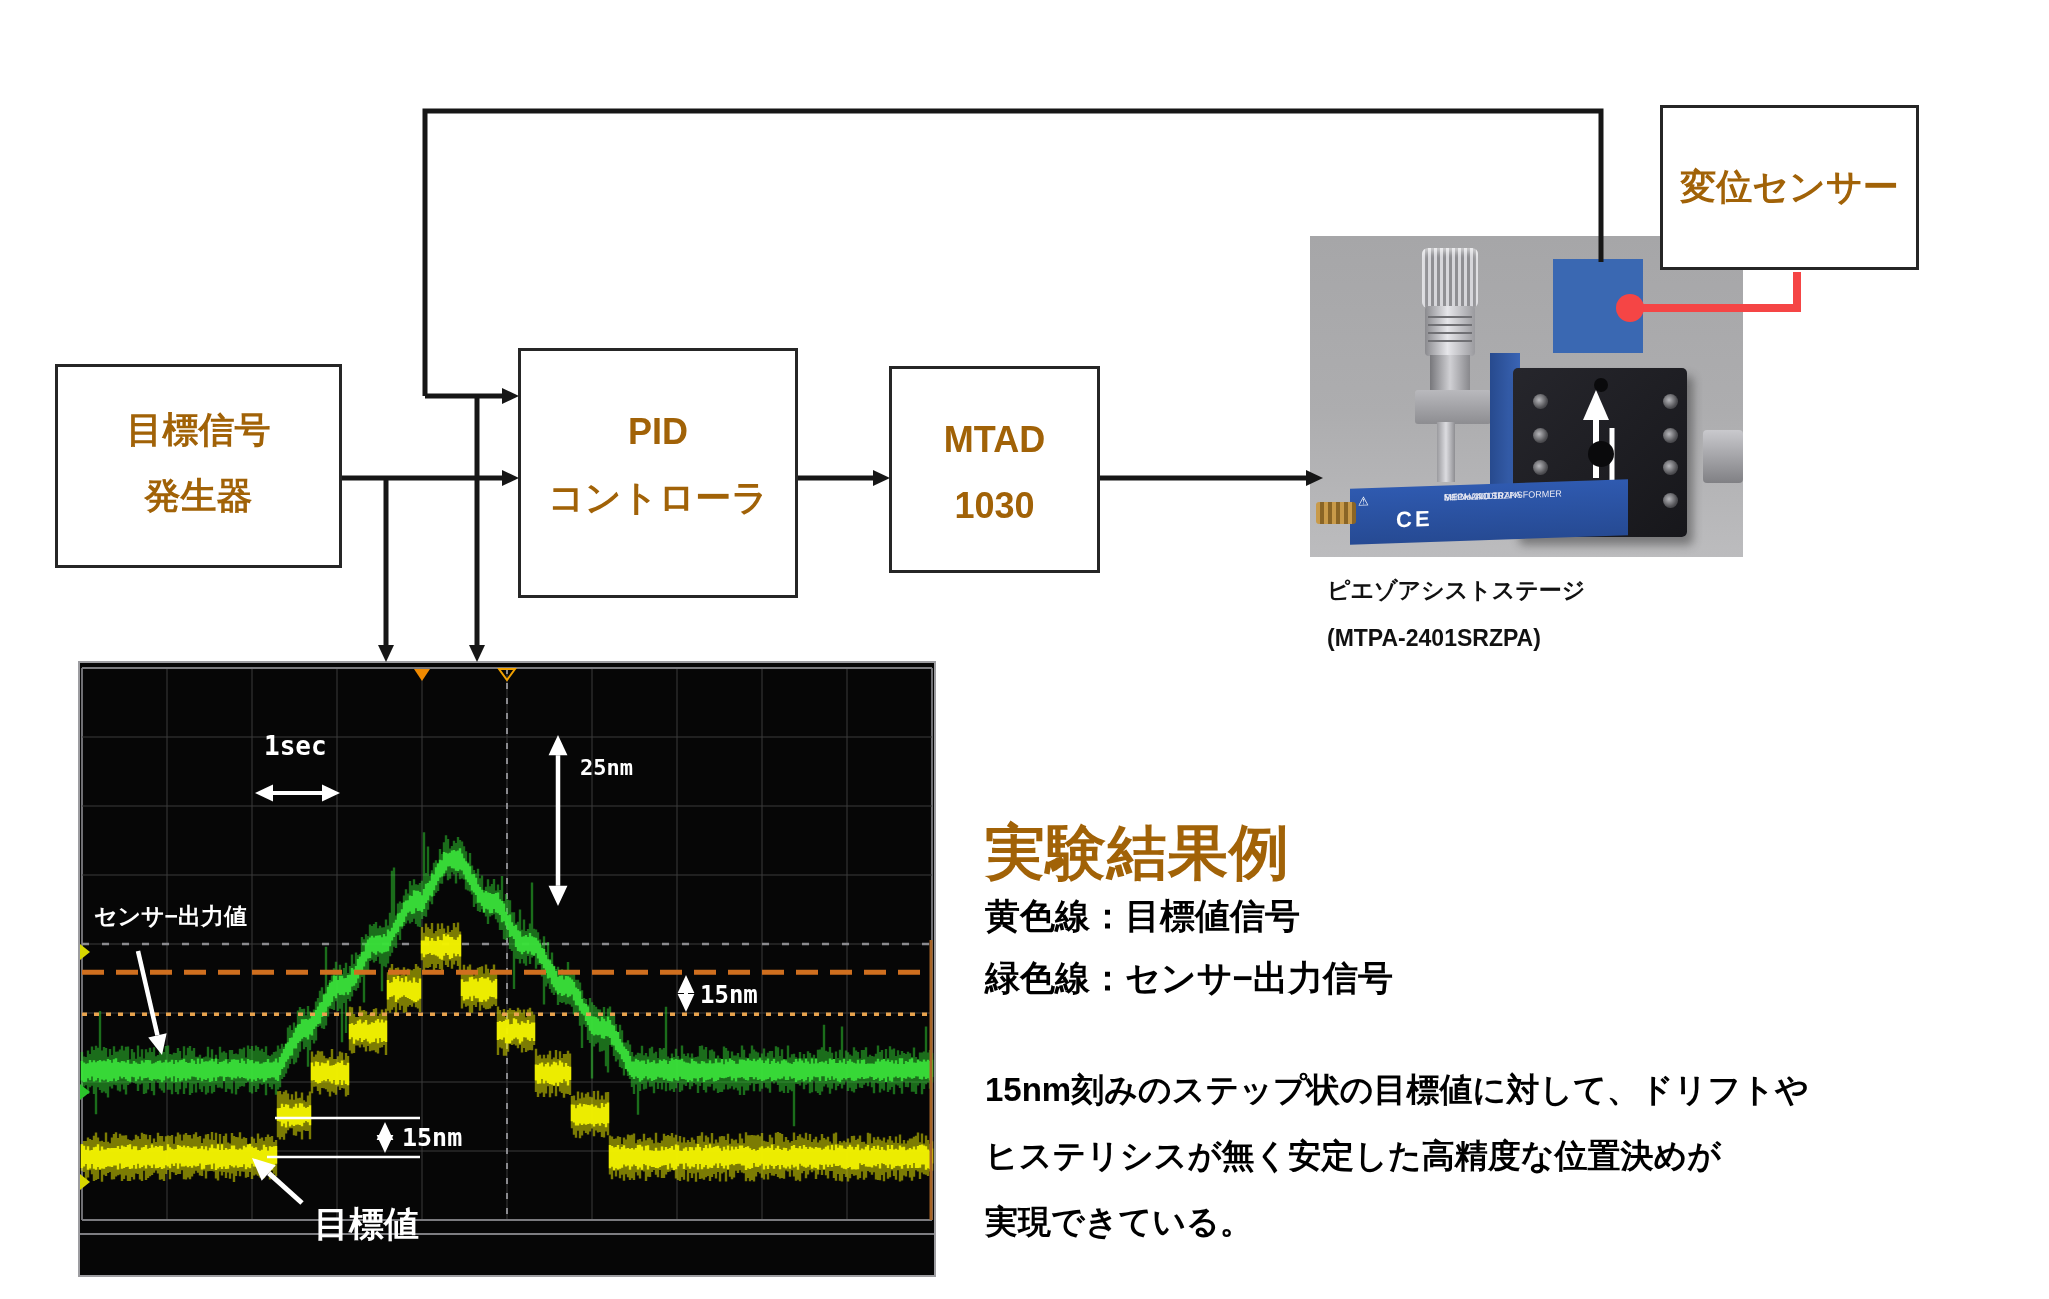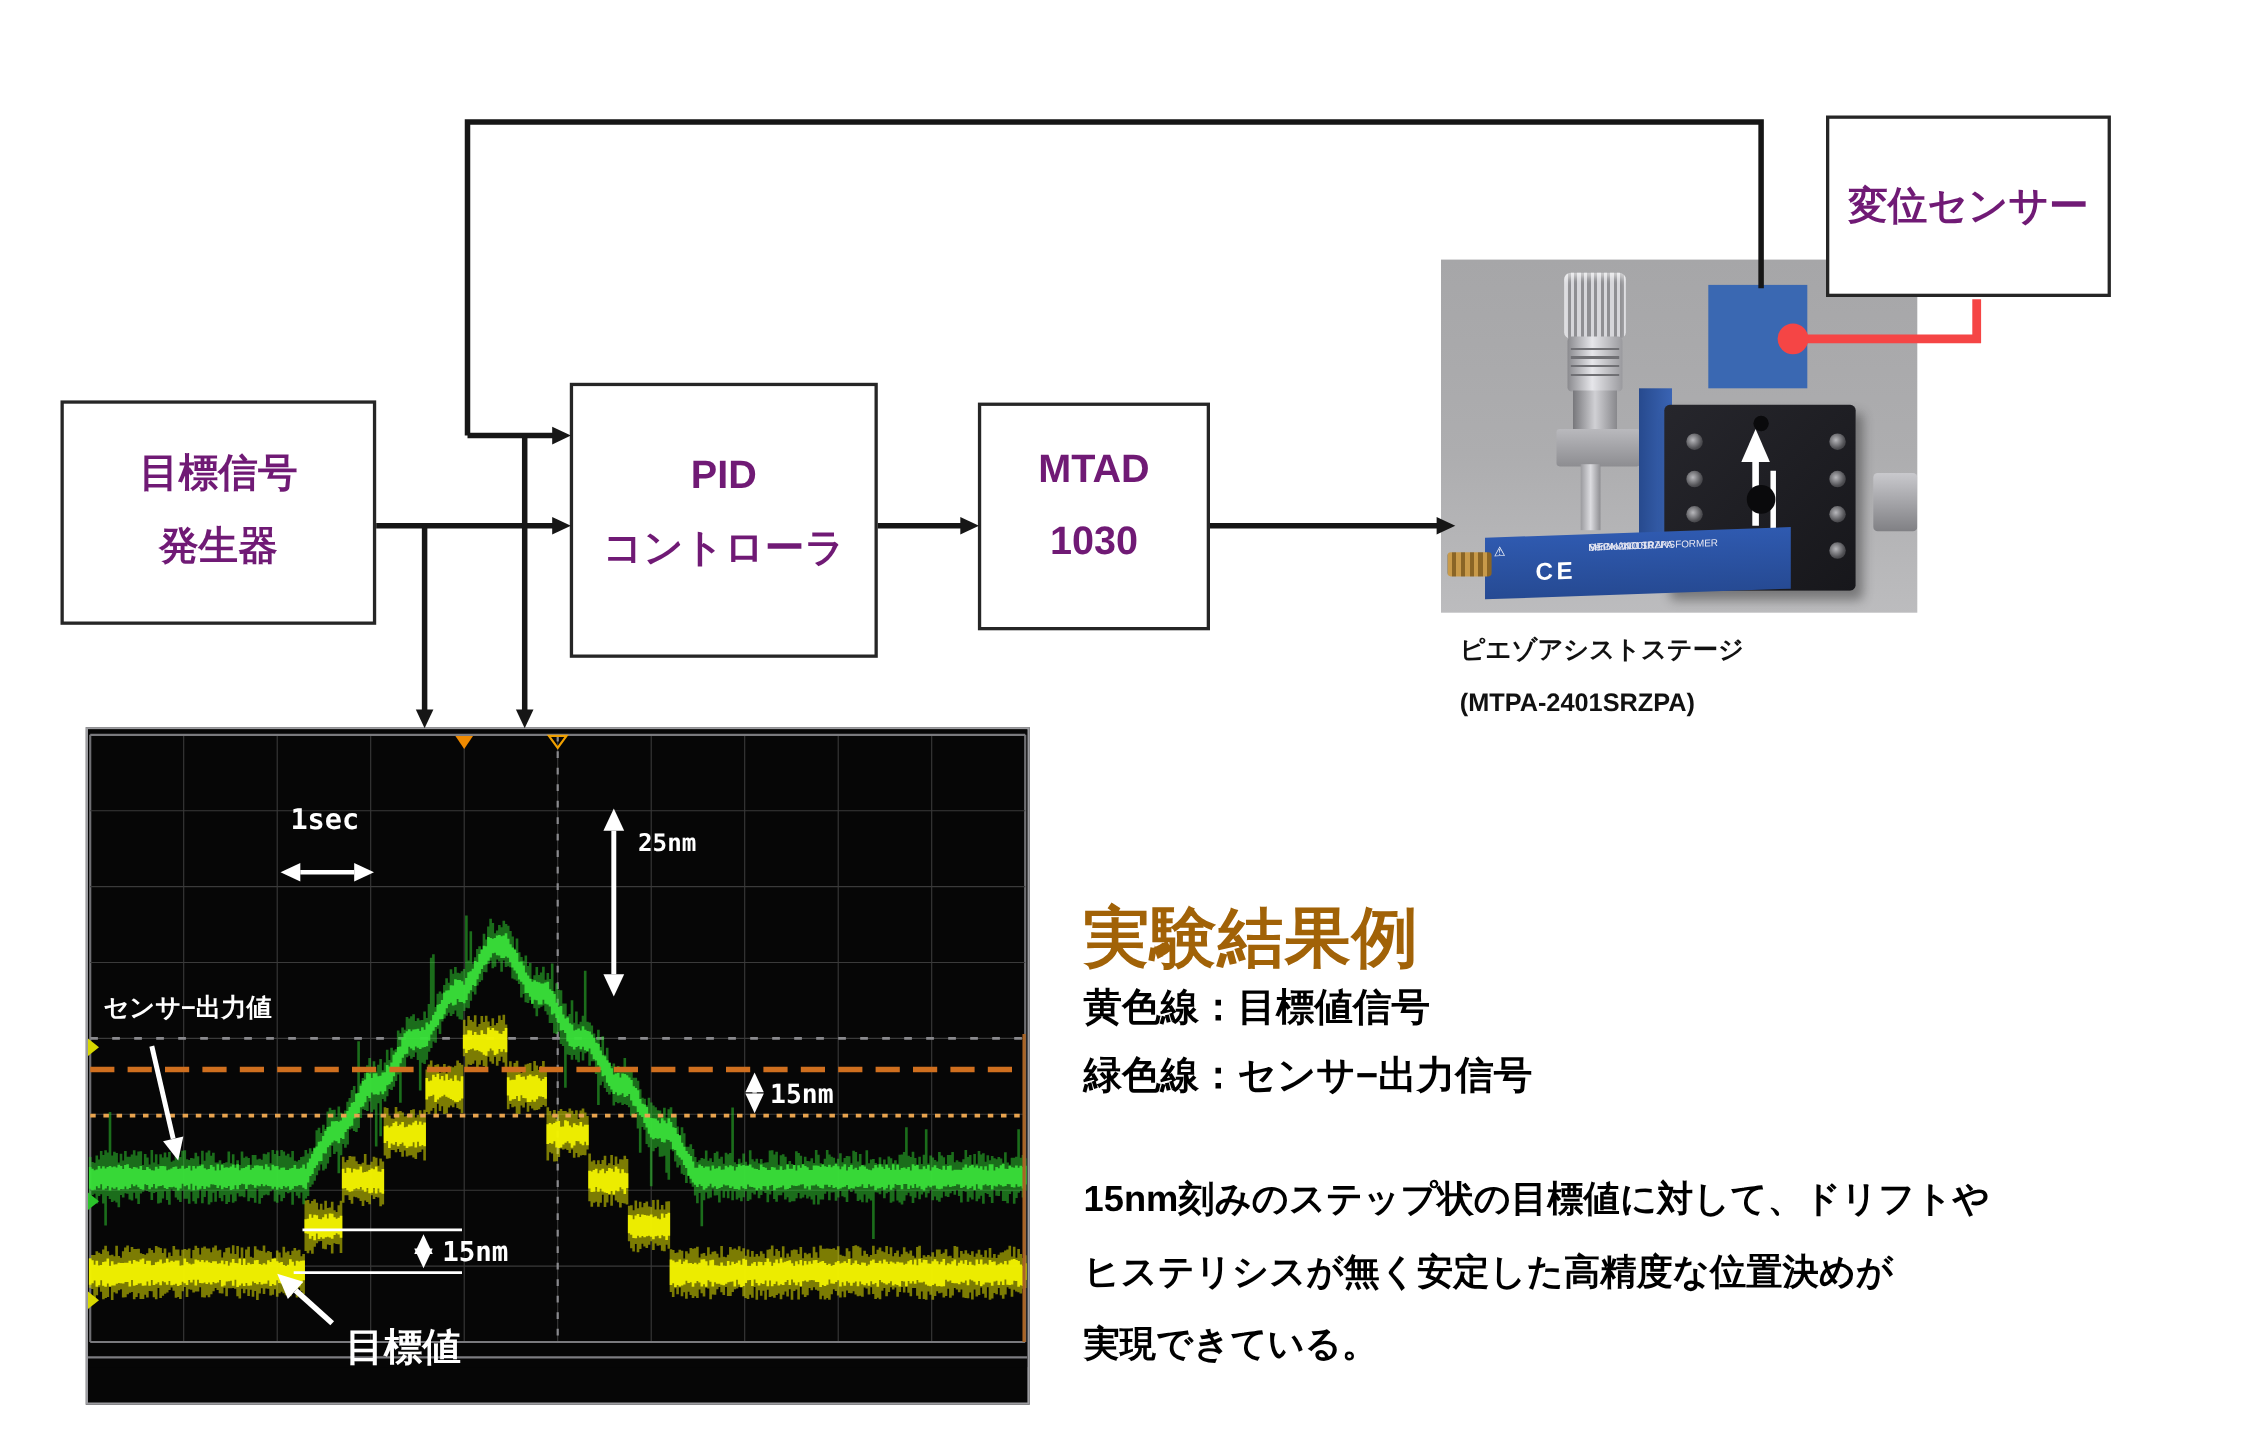--- a/index.html
+++ b/index.html
@@ -1,25 +1,25 @@
 <!DOCTYPE html>
 <html><head>
 <meta charset="utf-8">
 <style>
   html,body{margin:0;padding:0;background:#fff;}
   .page{position:relative;width:2049px;height:1299px;background:#fff;overflow:hidden;
         font-family:"Liberation Sans","DejaVu Sans",sans-serif;}
 
   
   .dbox{position:absolute;background:#fff;border:3px solid #262626;box-sizing:border-box;
-        text-align:center;color:#701a75;font-weight:600;}
+        text-align:center;color:#a16207;font-weight:600;}
   .dbox .l{font-size:36px;line-height:66px;white-space:nowrap;}
   .box-generator{left:55px;top:364px;width:287px;height:204px;padding-top:30px;}
   .box-pid{left:518px;top:348px;width:280px;height:250px;padding-top:48px;}
-  .box-mtad{left:889px;top:366px;width:211px;height:207px;padding-top:24px;}
+  .box-mtad{left:889px;top:366px;width:211px;height:207px;padding-top:38px;}
   .box-sensor{left:1660px;top:105px;width:259px;height:165px;display:flex;align-items:center;justify-content:center;
               font-size:36px;font-weight:600;}
 
   
   .photo{position:absolute;left:1310px;top:236px;width:433px;height:321px;overflow:hidden;
          background:linear-gradient(180deg,#a6a6a8 0%,#adadaf 55%,#bcbcbe 100%);}
   .photo *{position:absolute;box-sizing:border-box;}
   .mic-cap{left:112px;top:12px;width:56px;height:60px;border-radius:6px;
            background:repeating-linear-gradient(90deg,#d6d6da 0 3px,#8f8f93 3px 6px);box-shadow:inset 0 4px 6px rgba(255,255,255,.6);}
   .mic-barrel{left:115px;top:70px;width:50px;height:50px;border-radius:4px;

